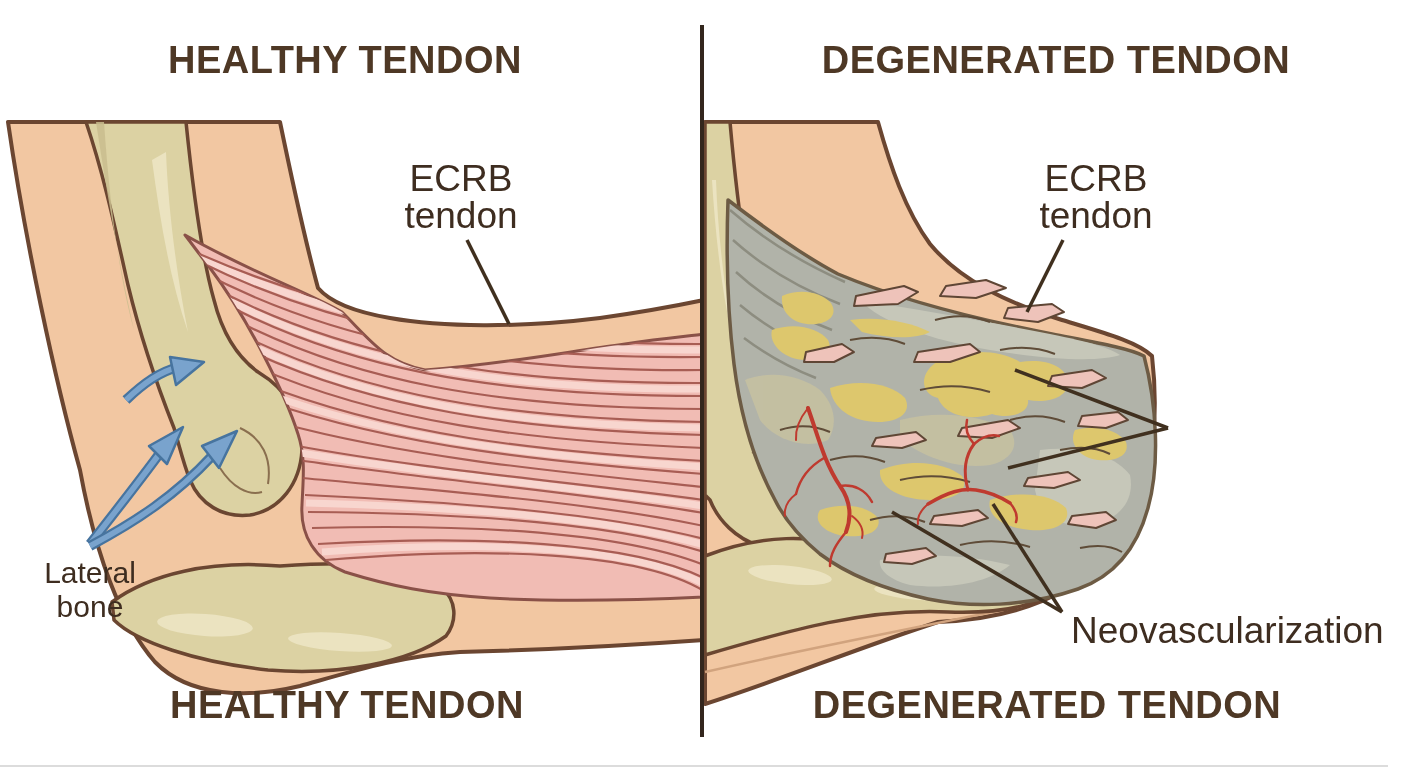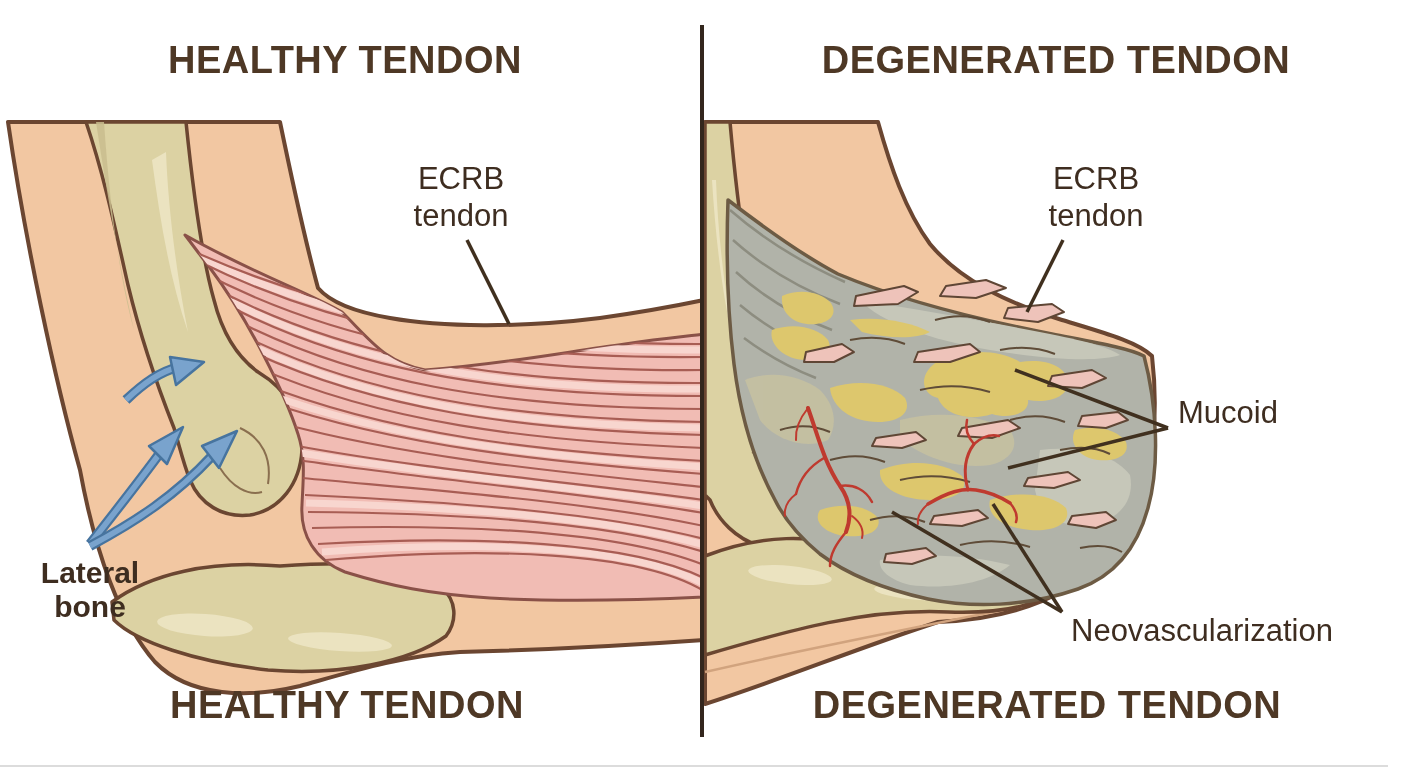--- a/index.html
+++ b/index.html
@@ -1,21 +1,21 @@
 <!DOCTYPE html>
 <html><head>
 <meta charset="utf-8">
 <style>
   html,body{margin:0;padding:0;background:#fff;}
   #stage{position:relative;width:1364px;height:768px;background:#ffffff;overflow:hidden;
          font-family:"Liberation Sans",sans-serif;padding-left:24px;}
   #art{position:absolute;left:0;top:0;width:1408px;height:768px;}
   .title{position:absolute;transform:translateX(-50%);font-weight:bold;font-size:38px;
          color:#4e3825;letter-spacing:.5px;white-space:nowrap;}
-  .lbl{position:absolute;font-size:31px;color:#3e2d20;line-height:37px;text-align:center;
+  .lbl{position:absolute;font-size:37px;color:#3e2d20;line-height:37px;text-align:center;
        transform:translateX(-50%);}
   .lbl .ln{display:block;}
   .lbl.small{font-size:30px;line-height:34px;}
   .lbl.leftalign{transform:none;text-align:left;}
   #bottom-edge{position:absolute;left:0;right:0;bottom:1px;height:2px;background:#dcdcdc;}
 </style>
 </head>
 <body>
 
 <div id="stage">
@@ -244,32 +244,31 @@
 <div class="title" style="left:345px;top:39px;">HEALTHY TENDON</div>
 <div class="title" style="left:1056px;top:39px;">DEGENERATED TENDON</div>
 <div class="title" style="left:347px;top:684px;">HEALTHY TENDON</div>
 <div class="title" style="left:1047px;top:684px;">DEGENERATED TENDON</div>
 
 <div class="lbl" style="left:461px;top:160px;">
   <span class="ln">ECRB</span>
   <span class="ln">tendon</span>
 </div>
 
-<div class="lbl small" style="left:90px;top:556px;font-weight:bold;">
+<div class="lbl small" style="left:90px;top:556px;">
   <span class="ln">Lateral</span>
   <span class="ln">bone</span>
 </div>
 
 <div class="lbl" style="left:1096px;top:160px;">
   <span class="ln">ECRB</span>
   <span class="ln">tendon</span>
 </div>
 
 <div class="lbl leftalign" style="left:1178px;top:394px;">
-  <span class="ln">Mucoid</span>
 </div>
 
 <div class="lbl leftalign" style="left:1071px;top:612px;">
   <span class="ln">Neovascularization</span>
 </div>
 
 <div id="bottom-edge"></div>
 </div>
 
 </body></html>

